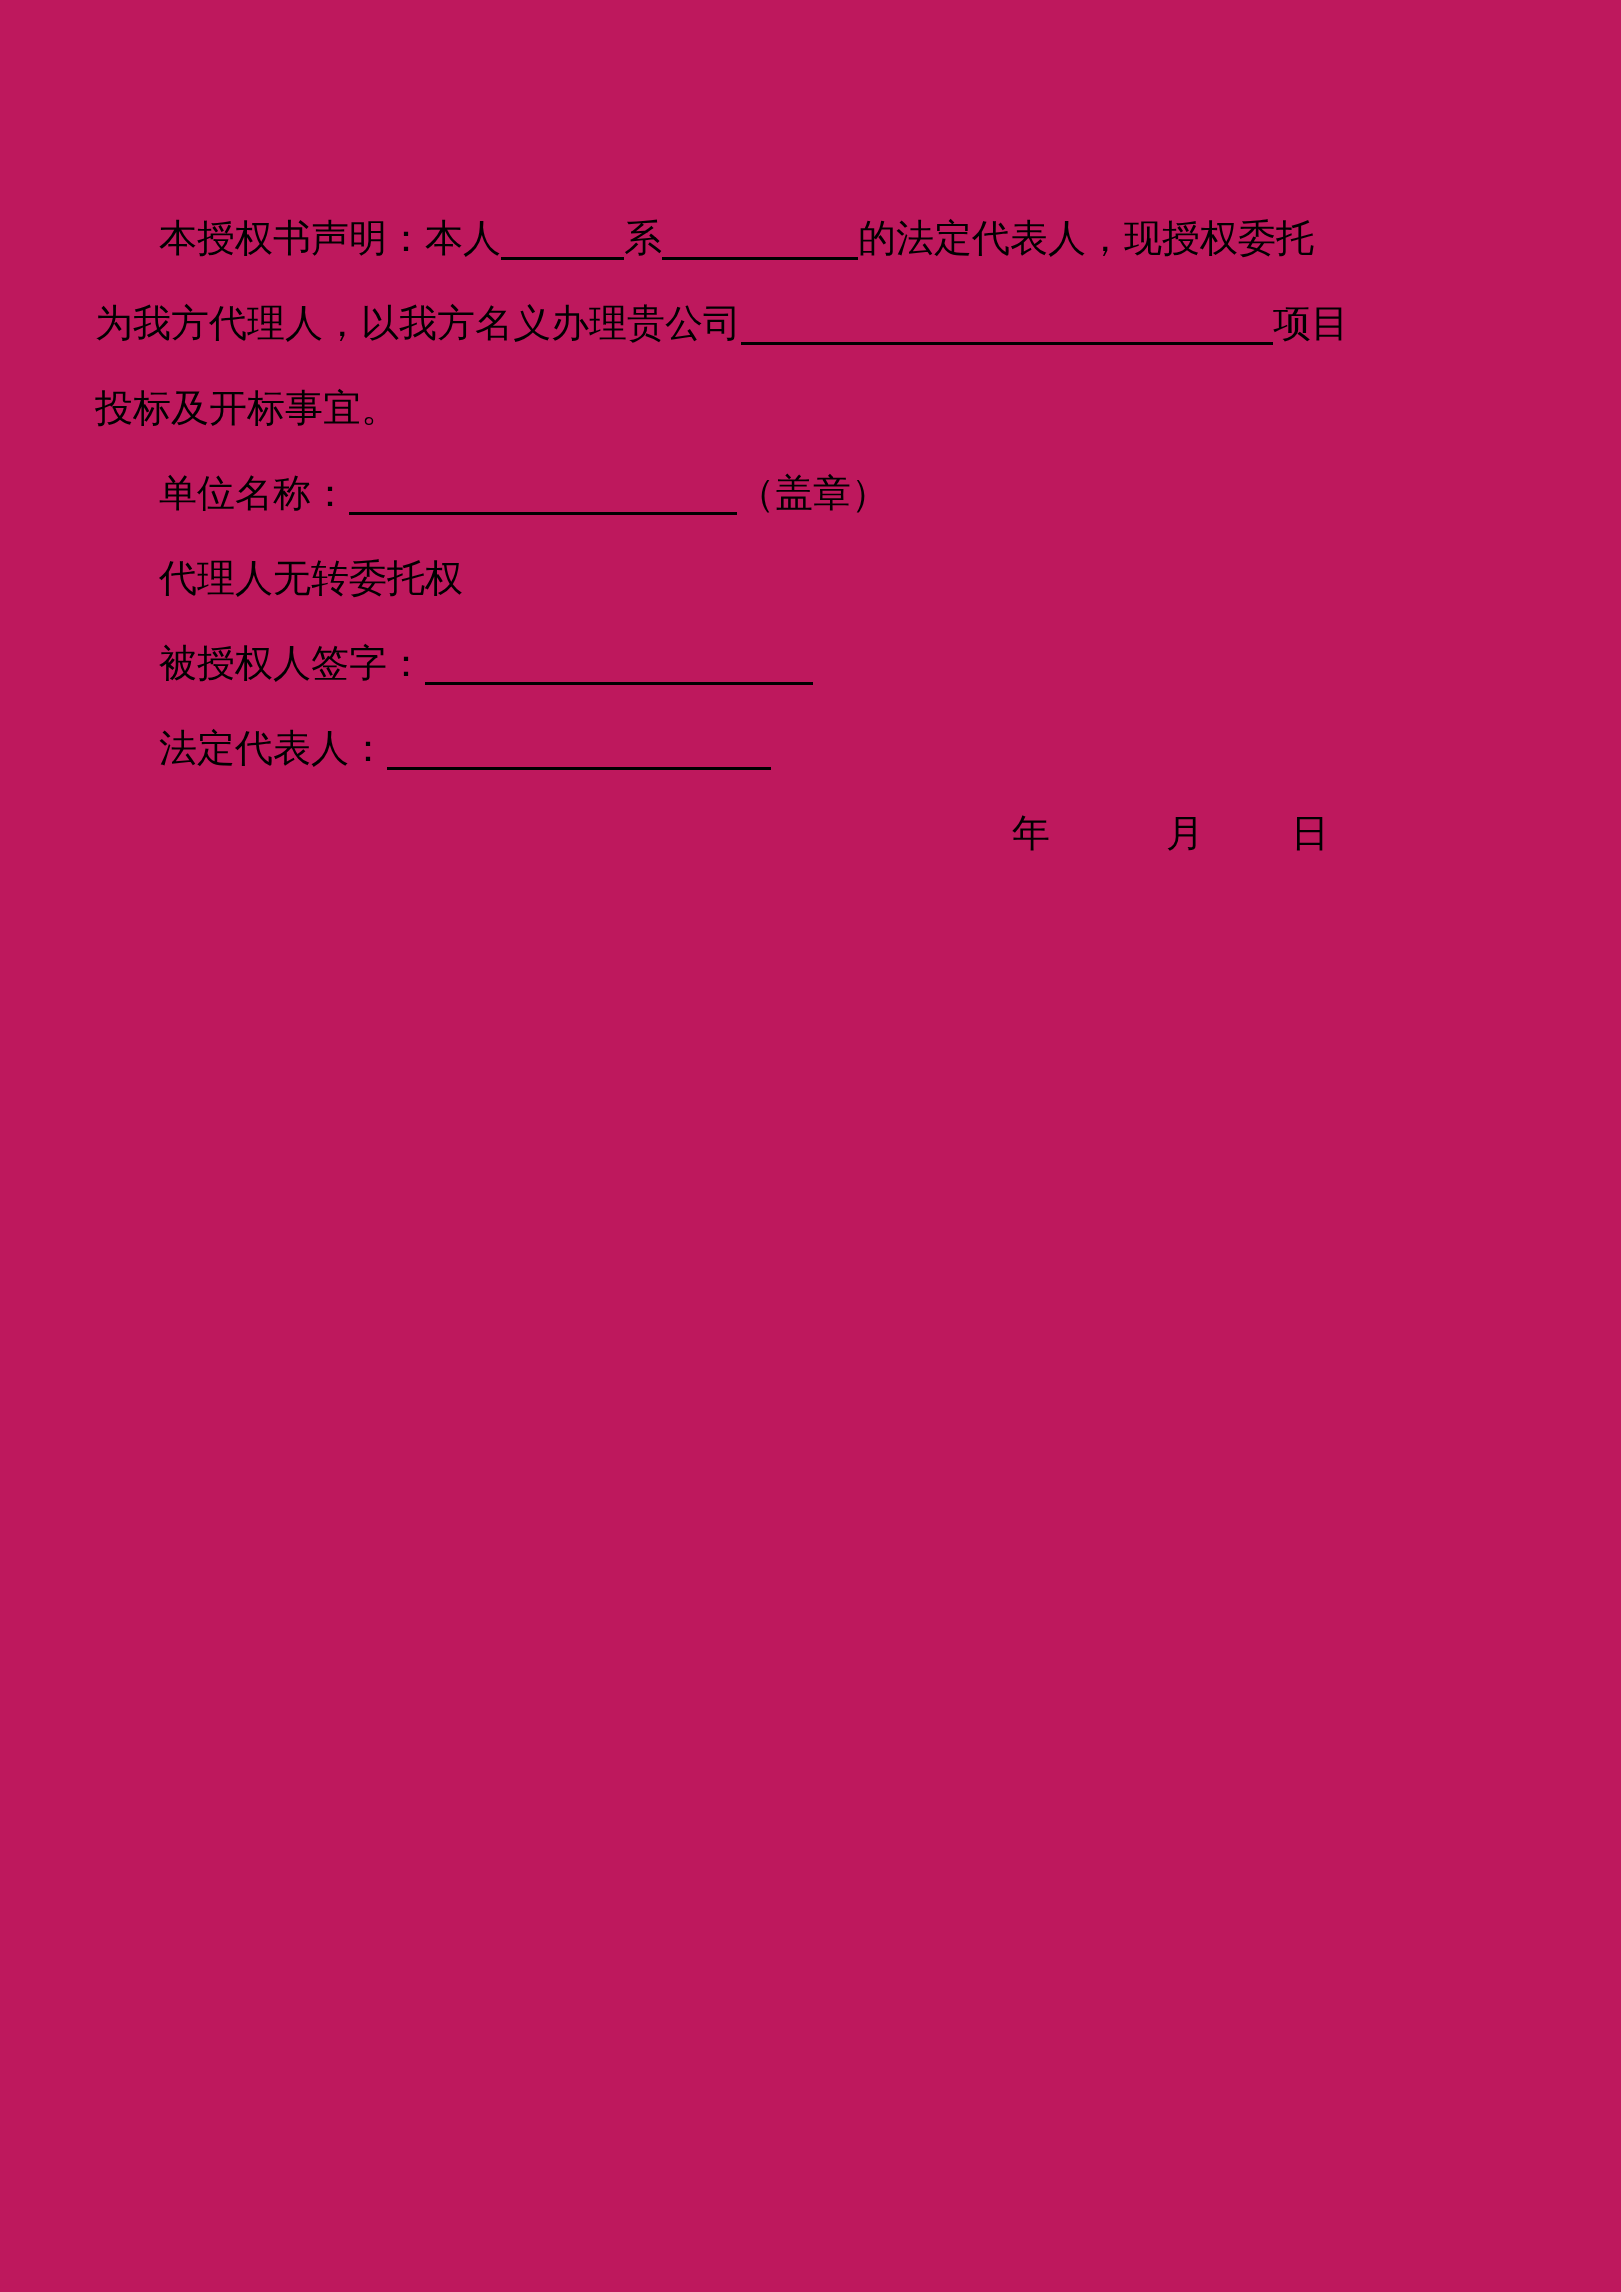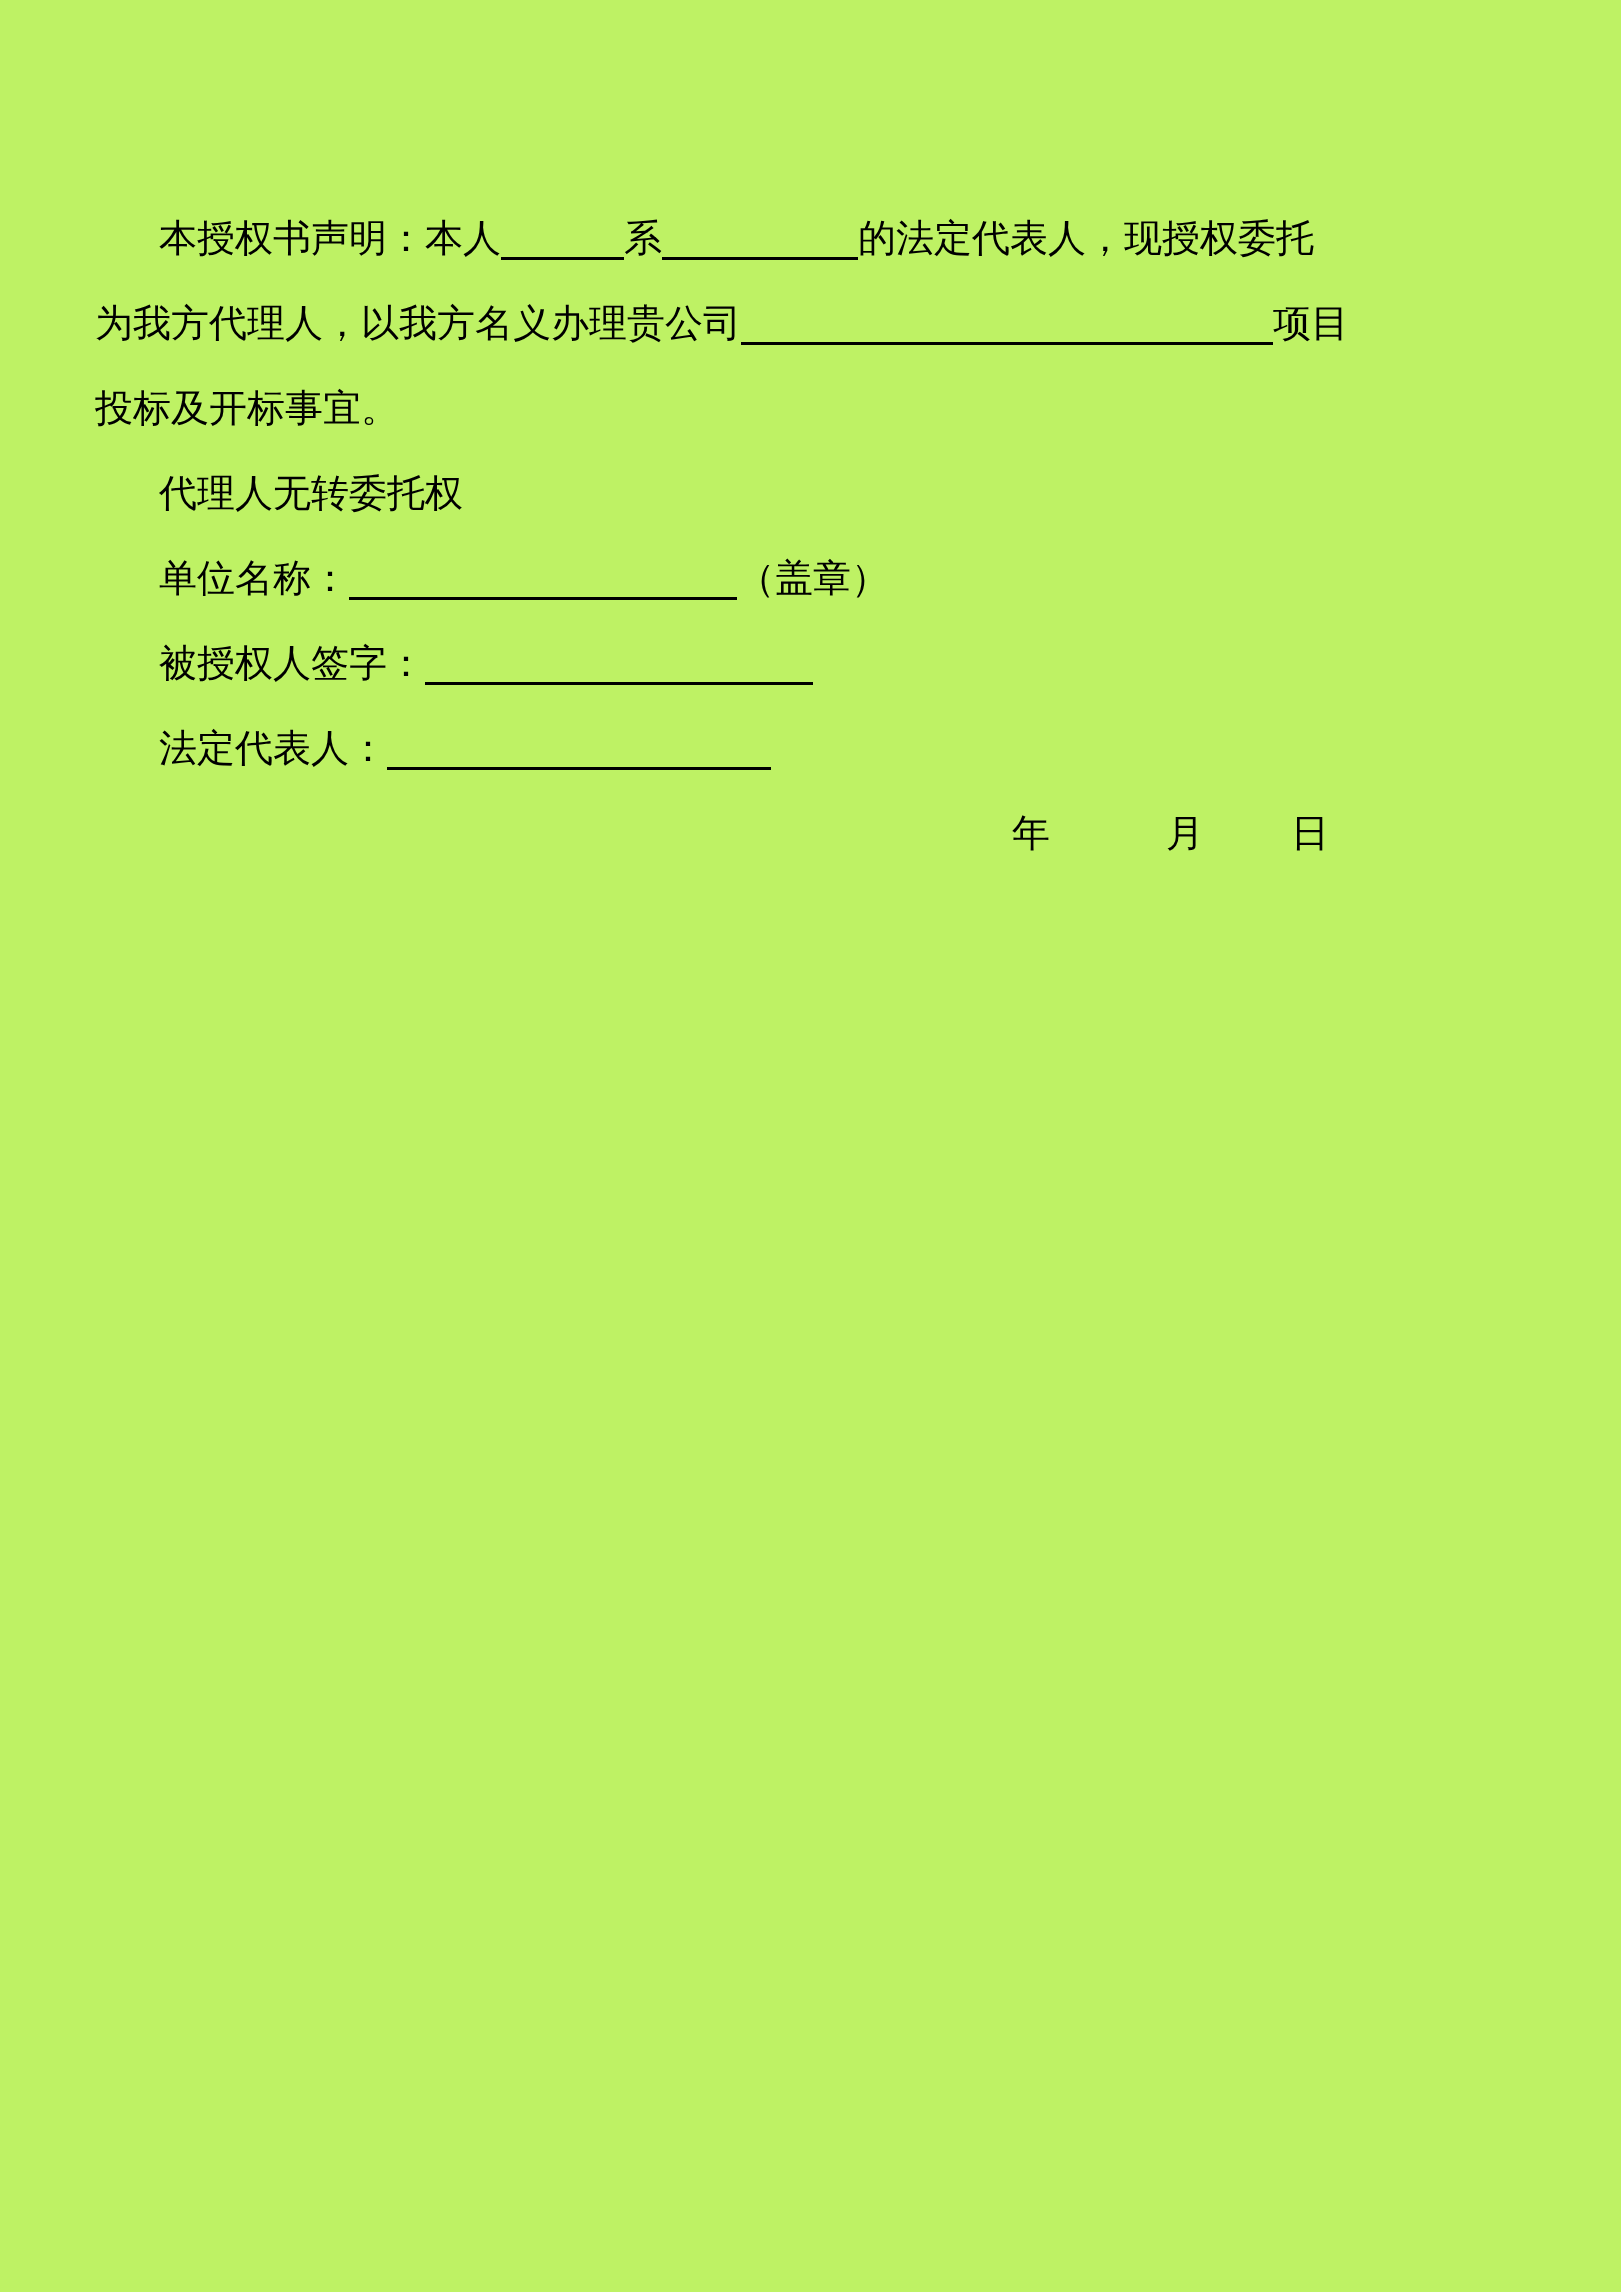--- a/index.html
+++ b/index.html
@@ -5,21 +5,21 @@
 <style>
   html, body {
     margin: 0;
     padding: 0;
     background: #ffffff;
   }
   .page {
     position: relative;
     width: 1621px;
     height: 2293px;
-    background: #bef264;
+    background: #be185d;
     color: #000000;
     font-family: "Liberation Serif", "DejaVu Serif", serif;
     font-size: 38px;
     overflow: hidden;
   }
   .content {
     position: absolute;
     left: 95px;
     top: 196px;
     width: 1269px;
@@ -57,25 +57,25 @@
 
     <div class="line">
       <span>为我方代理人，以我方名义办理贵公司</span><span class="blank" style="width:532px;"></span><span>项目</span>
     </div>
 
     <div class="line">
       <span>投标及开标事宜。</span>
     </div>
 
     <div class="line indent">
-      <span>代理人无转委托权</span>
+      <span>单位名称：</span><span class="blank" style="width:388px;"></span><span>（盖章）</span>
     </div>
 
     <div class="line indent">
-      <span>单位名称：</span><span class="blank" style="width:388px;"></span><span>（盖章）</span>
+      <span>代理人无转委托权</span>
     </div>
 
     <div class="line indent">
       <span>被授权人签字：</span><span class="blank" style="width:388px;"></span>
     </div>
 
     <div class="line indent">
       <span>法定代表人：</span><span class="blank" style="width:384px;"></span>
     </div>
 

